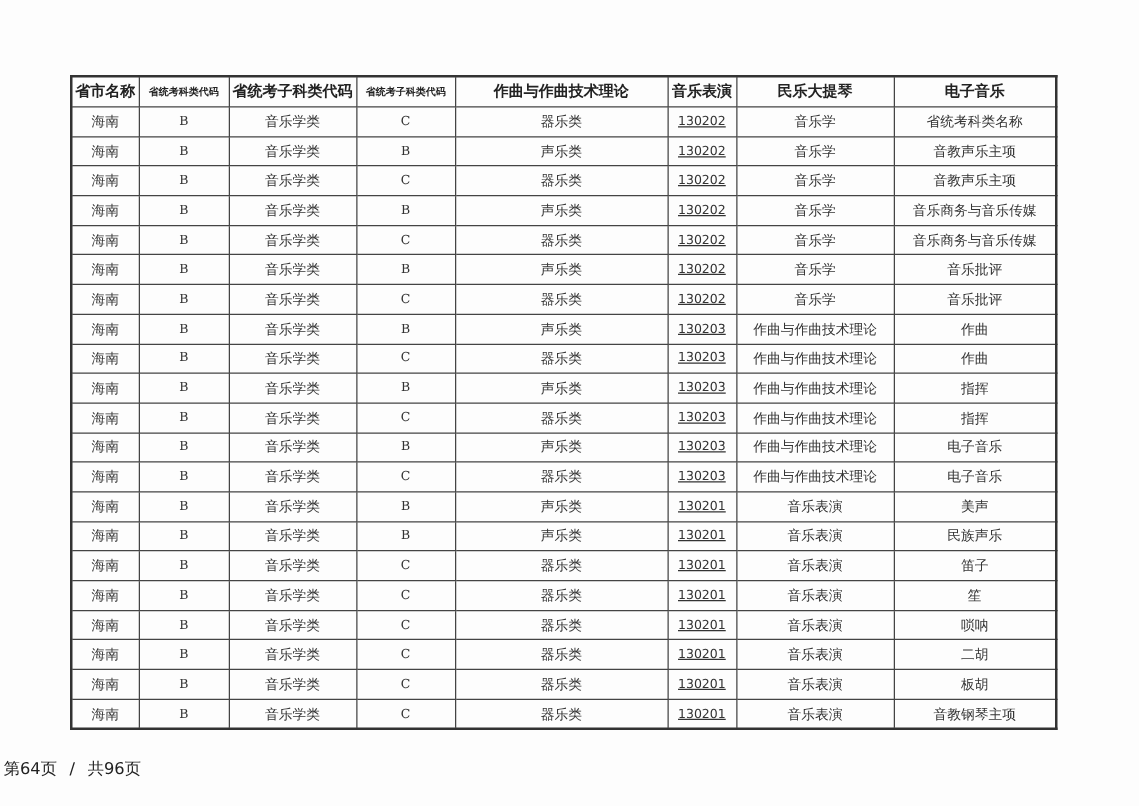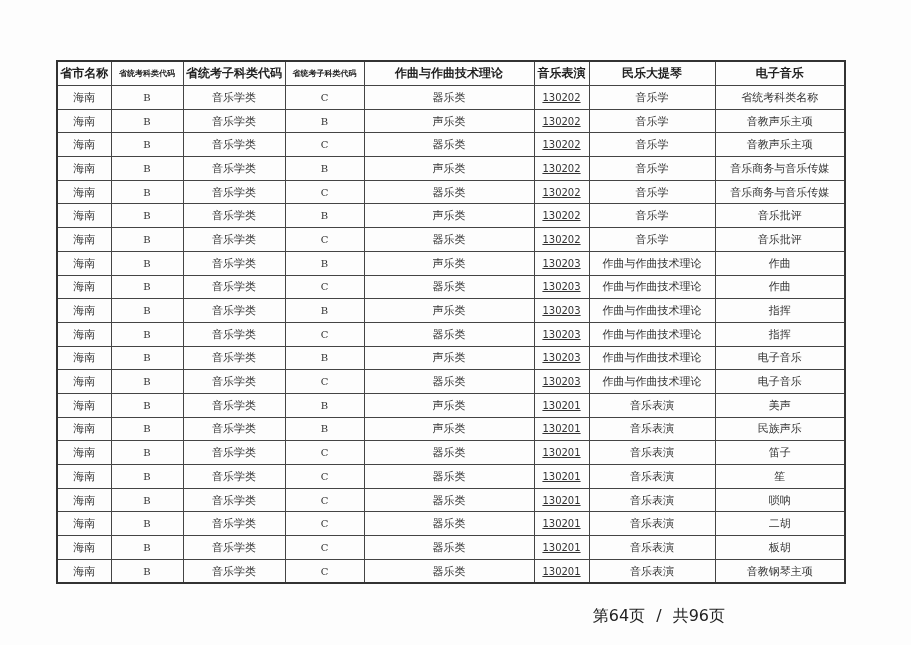--- a/index.html
+++ b/index.html
@@ -8,21 +8,21 @@
   .page { position:absolute; left:0; top:0; width:911px; height:645px; background:#fdfdfd; }
   table { position:absolute; left:56px; top:60px; border-collapse:collapse; table-layout:fixed; }
   table { border:2px solid #333; }
   th, td { border:1px solid #444; text-align:center; vertical-align:middle; padding:0;
            white-space:nowrap; overflow:hidden; }
   th { height:23px; font-size:12px; font-weight:bold; color:#222; }
   th.small { font-size:8px; }
   td { height:22.7px; font-size:11px; color:#333; }
   td.latin { font-family:"DejaVu Serif","Liberation Serif",serif; font-size:10px; }
   td.num { font-size:10px;text-decoration:underline; }
-  .footer { position:absolute; left:0; width:728px; top:606px; text-align:right; font-size:16px; color:#222; }
+  .footer { position:absolute; left:0; width:728px; top:606px; text-align:left; font-size:13px; color:#222; }
   .footer span { margin:0 3px; }
 </style>
 </head>
 <body>
 
 <div class="page">
   <table>
     <colgroup id="cols">
         <col style="width: 54px;">
         <col style="width: 72px;">

